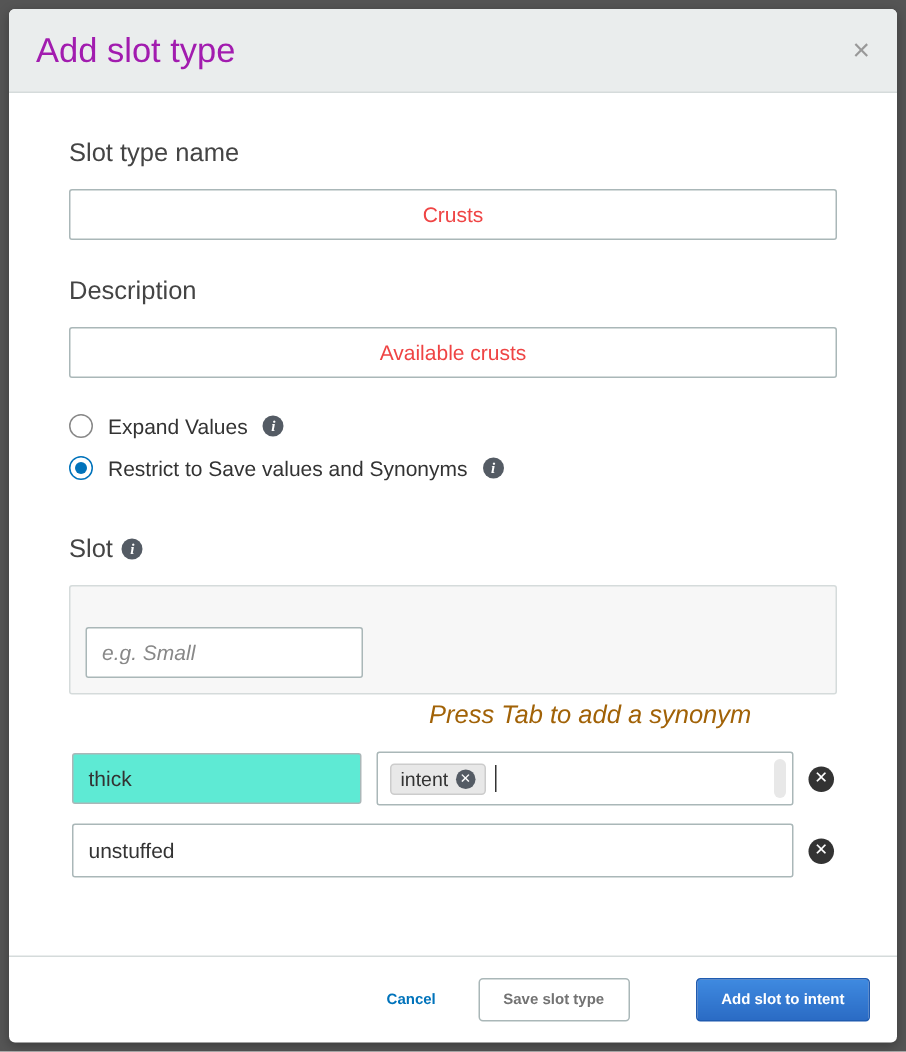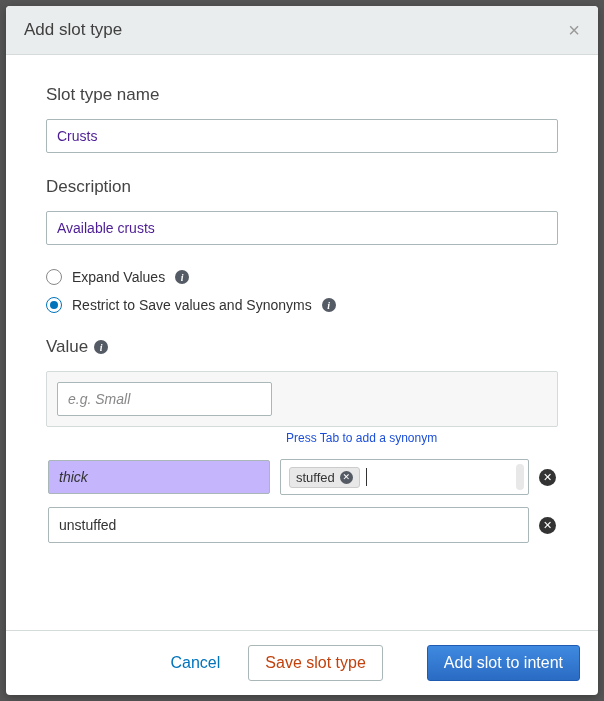--- a/index.html
+++ b/index.html
@@ -23,23 +23,23 @@
     }
     .modal-header {
       background: #eaeded;
       border-bottom: 1px solid #d5dbdb;
       padding: 14px 18px;
       display: flex;
       justify-content: space-between;
       align-items: center;
     }
     .modal-header h2 {
-      font-size: 17px;
+      font-size: 23px;
       font-weight: 400;
-      color: #404040;
+      color: #a21caf;
     }
     .close-x {
       font-size: 20px;
       color: #999;
       cursor: pointer;
       line-height: 1;
     }
     .modal-body {
       flex: 1;
       padding: 30px 40px 20px 40px;
@@ -54,25 +54,26 @@
       gap: 6px;
       font-weight: 400;
       text-align: right;
     }
     .text-input {
       width: 100%;
       border: 1px solid #aab7b8;
       border-radius: 2px;
       padding: 8px 10px;
       font-size: 14px;
-      color: #4c1d95;
+      color: #ef4444;
       margin-bottom: 24px;
+      text-align: center;
     }
     .text-input::placeholder { color: #888; font-style: italic; }
-    .radio-group { margin-bottom: 24px; }
+    .radio-group { margin-bottom: 36px; }
     .radio-row {
       display: flex;
       align-items: center;
       gap: 10px;
       margin-bottom: 12px;
       font-size: 14px;
       color: #333;
     }
     .radio {
       width: 16px; height: 16px;
@@ -111,21 +112,21 @@
       align-items: center;
       margin-bottom: 4px;
     }
     .value-input, .synonym-input {
       border: 1px solid #aab7b8;
       border-radius: 2px;
       padding: 8px 10px;
       font-size: 14px;
       background: #fff;
     }
-    .value-input { width: 215px; }
+    .value-input { width: 185px; margin-top: 17px; }
     .synonym-input { flex: 1; }
     .value-input::placeholder, .synonym-input::placeholder { color: #888; font-style: italic; }
     .synonym-field { flex: 1; position: relative; }
     .plus-icon {
       width: 18px; height: 18px;
       color: #0073bb;
       font-size: 20px;
       font-weight: bold;
       display: flex;
       align-items: center;
@@ -135,39 +136,39 @@
       position: absolute;
       right: -2px;
       top: 10px;
     }
     .plus-circle {
       width: 14px; height: 14px; border: 2px solid #0073bb; border-radius: 50%;
       display: inline-flex; align-items: center; justify-content: center;
       font-size: 11px; color: #0073bb; font-weight: bold;
     }
     .hint {
-      font-size: 12px;
-      color: #1d4ed8;
+      font-size: 17px;
+      font-style: italic;
+      color: #a16207;
       margin: 4px 0 14px 240px;
     }
     .value-row {
       display: flex;
       gap: 10px;
       align-items: center;
       margin-bottom: 12px;
       padding: 0 2px;
     }
     .value-row .col-value {
-      width: 222px;
+      width: 193px;
       border: 1px solid #aab7b8;
       border-radius: 2px;
       padding: 8px 10px;
       font-size: 14px;
-      background: #c4b5fd;
-      font-style: italic;
+      background: #5eead4;
     }
     .value-row .col-syn {
       flex: 1;
       border: 1px solid #aab7b8;
       border-radius: 2px;
       padding: 5px 8px;
       font-size: 14px;
       background: #fff;
       min-height: 36px;
       display: flex;
@@ -219,33 +220,33 @@
       border-top: 1px solid #d5dbdb;
       padding: 14px 18px;
       display: flex;
       justify-content: flex-end;
       gap: 12px;
       align-items: center;
     }
     .btn {
       padding: 8px 16px;
       border-radius: 3px;
-      font-size: 16px;
-      font-weight: 400;
+      font-size: 10px;
+      font-weight: 700;
       cursor: pointer;
       border: none;
     }
     .btn-link {
       background: transparent;
       color: #0073bb;
     }
     .btn-default {
       background: #fff;
       border: 1px solid #aab7b8;
-      color: #c2410c;
+      color: #737373;
     }
     .btn-primary {
       background: #2e73d0;
       background: linear-gradient(#3f8ae0, #2a6bc4);
       color: #fff;
       border: 1px solid #1f5bb0;
       margin-left: 32px;
     }
   </style>
 </head>
@@ -276,34 +277,34 @@
       <div class="radio-row">
         <span class="radio checked">
             <span class="radio-dot"></span>
           </span>
         <span>Restrict to Save values and Synonyms</span>
         <span class="info-icon">i</span>
       </div>
     </div>
 
     <div class="field-label">
-      <span>Value</span>
+      <span>Slot</span>
       <span class="info-icon">i</span>
     </div>
 
     <div class="value-entry-box">
       <input class="value-input" placeholder="e.g. Small" style="">
     </div>
     <div class="hint">Press Tab to add a synonym</div>
 
     <div class="value-row">
       <div class="col-value">thick</div>
       <div class="col-syn">
         <span class="token">
-          <span>stuffed</span>
+          <span>intent</span>
           <span class="token-remove">✕</span>
         </span>
         <span class="cursor-bar"></span>
       </div>
       <span class="delete-circle">✕</span>
     </div>
 
     <div class="value-row">
       <div class="col-syn no-track">
         <span class="syn-text">unstuffed</span>

